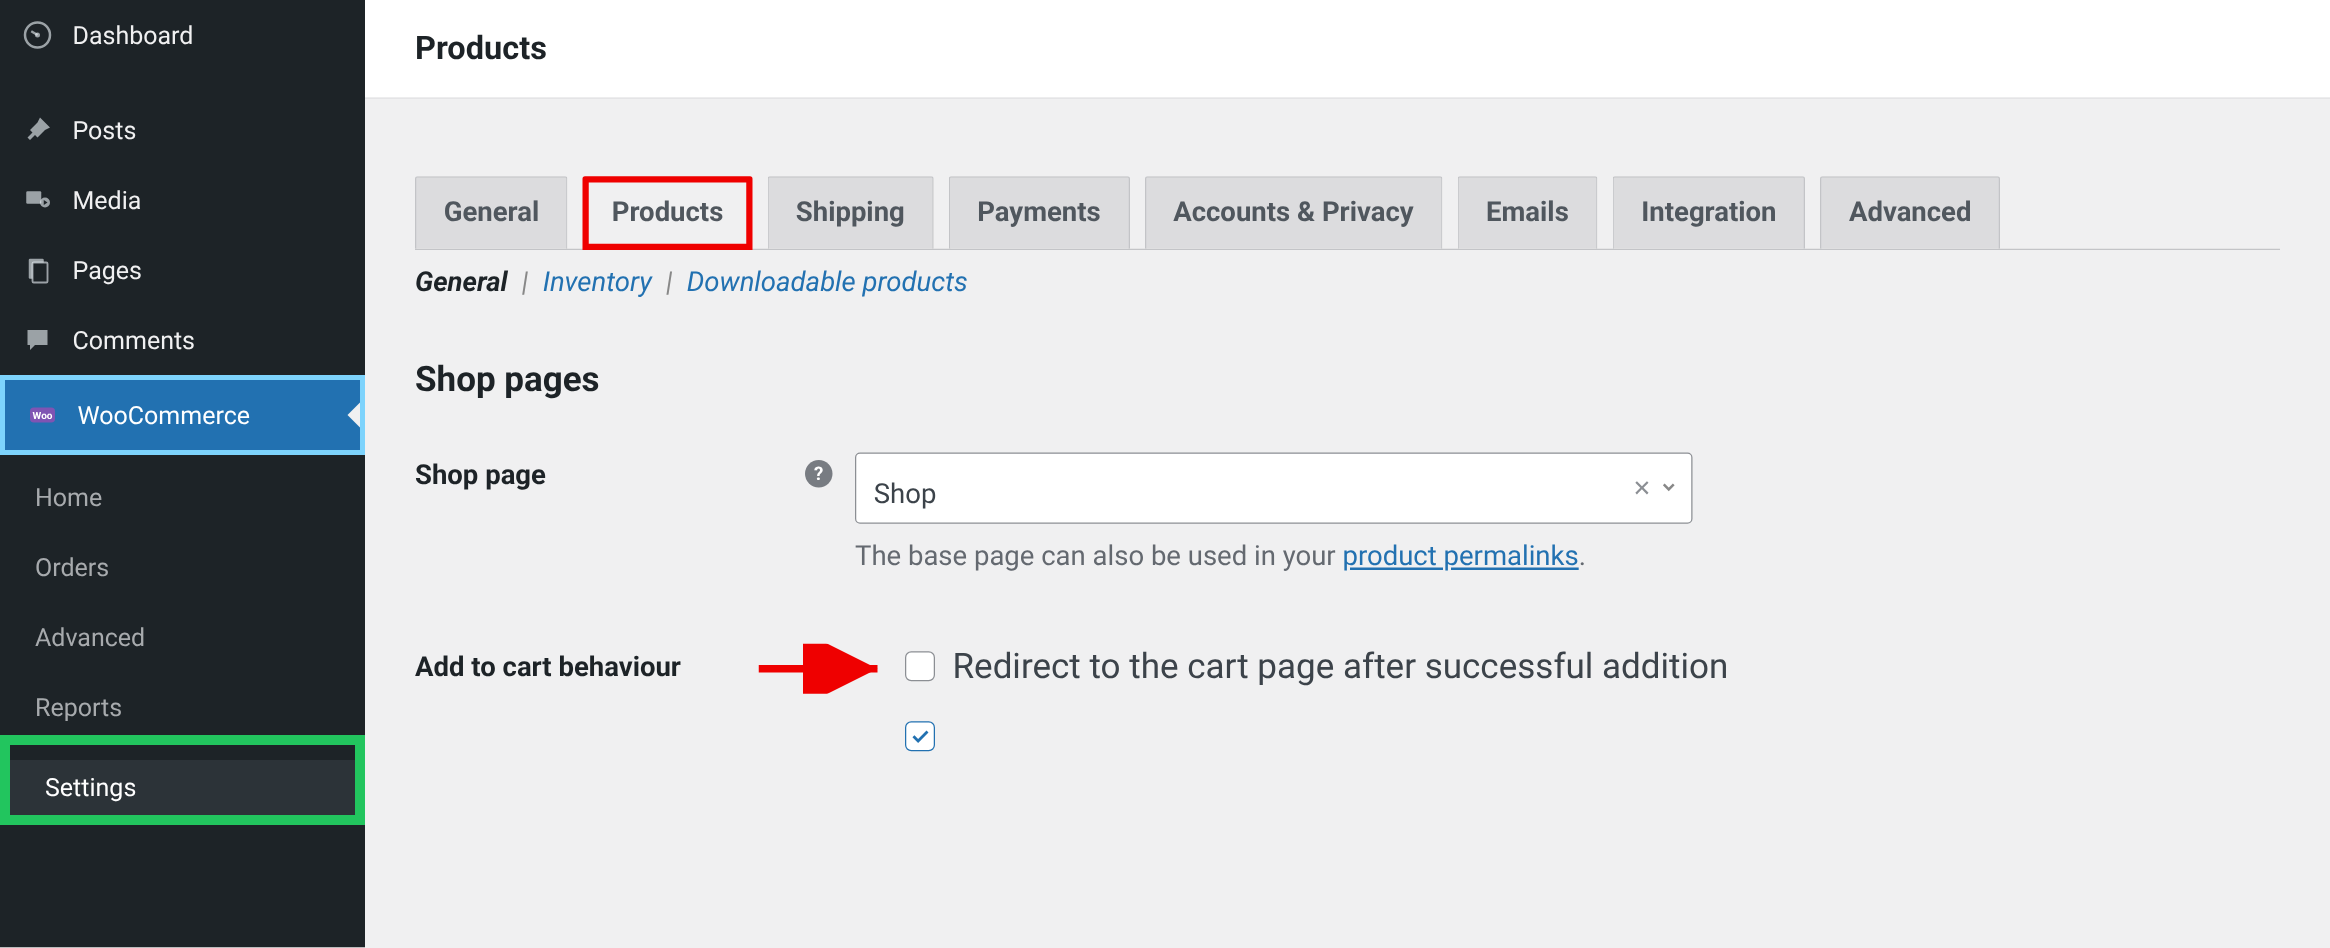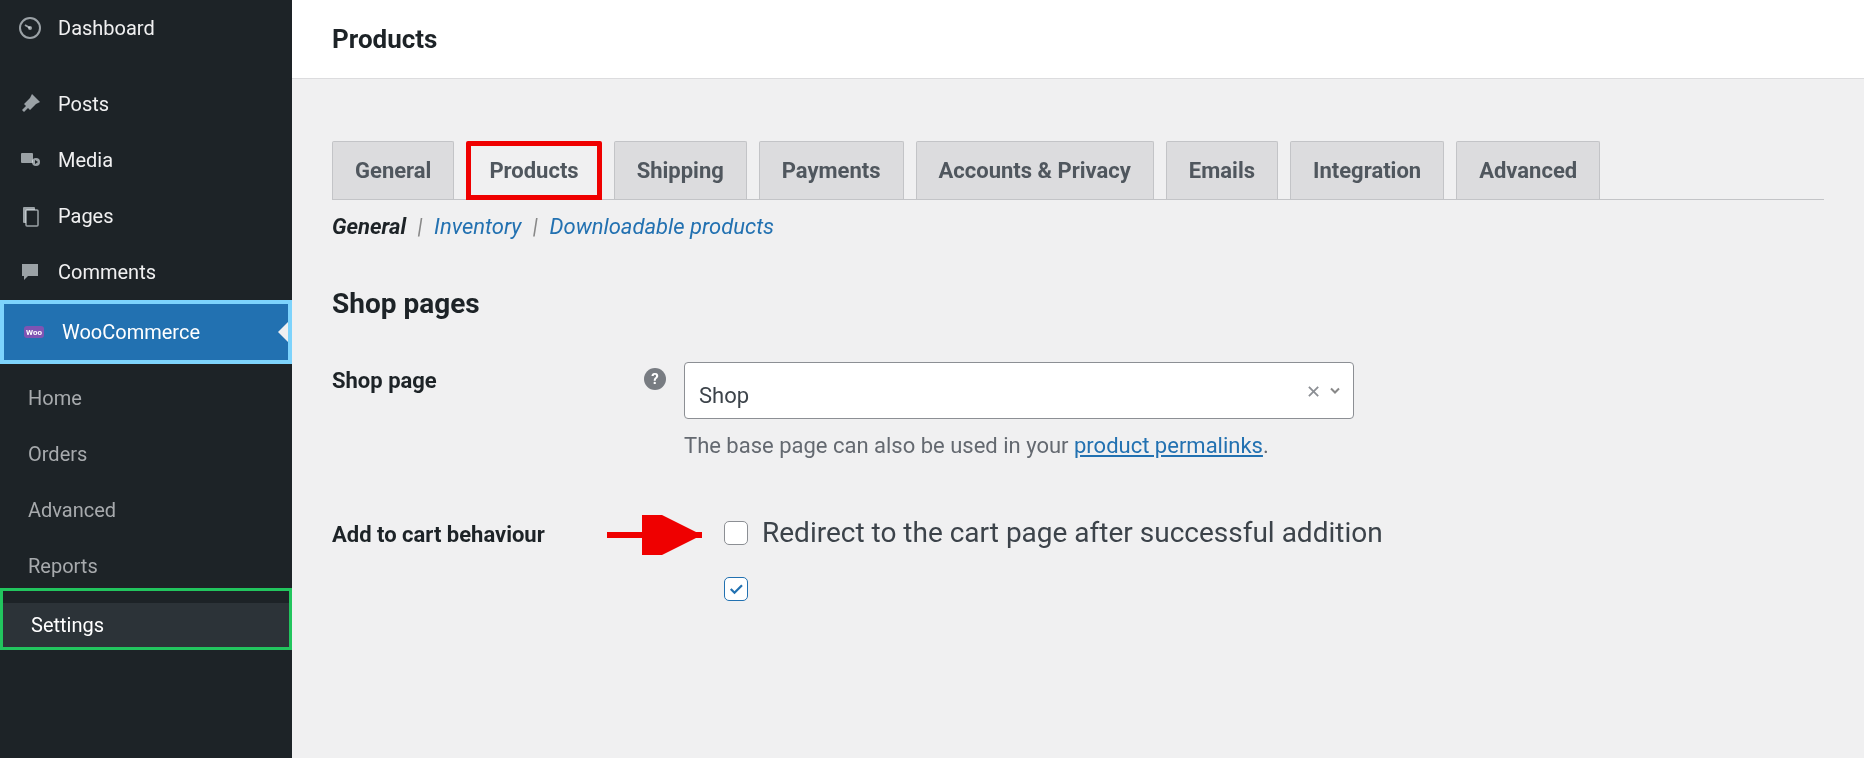--- a/index.html
+++ b/index.html
@@ -301,21 +301,21 @@
           </svg>
       </span>
       <span>WooCommerce</span>
     </div>
   </div>
 
   <div class="submenu-item">Home</div>
   <div class="submenu-item">Orders</div>
   <div class="submenu-item">Advanced</div>
   <div class="submenu-item">Reports</div>
-  <div style="border:3px solid #22c55e;">
+  <div style="border:8px solid #22c55e;">
     <div class="submenu-item current">Settings</div>
   </div>
 </div>
 
 <div class="main">
   <div class="header">
     <span class="header-title">Products</span>
   </div>
 
   <div class="content" style="position:relative">

